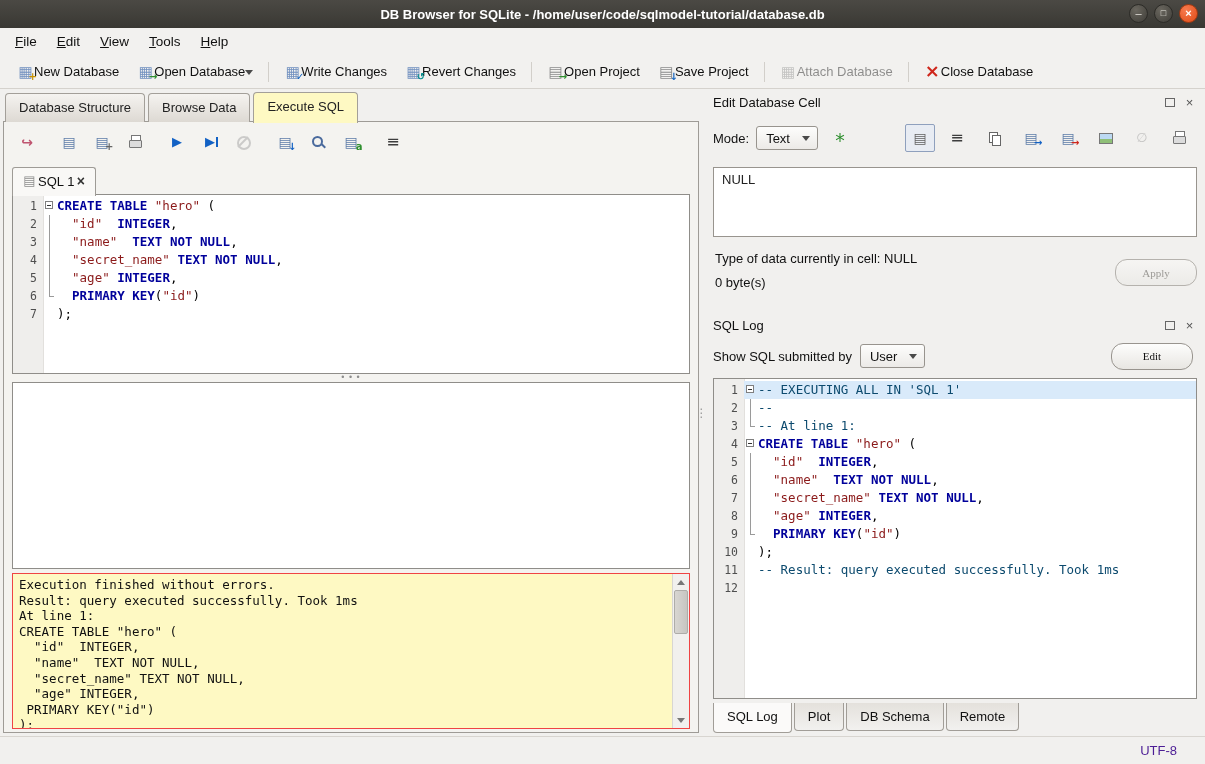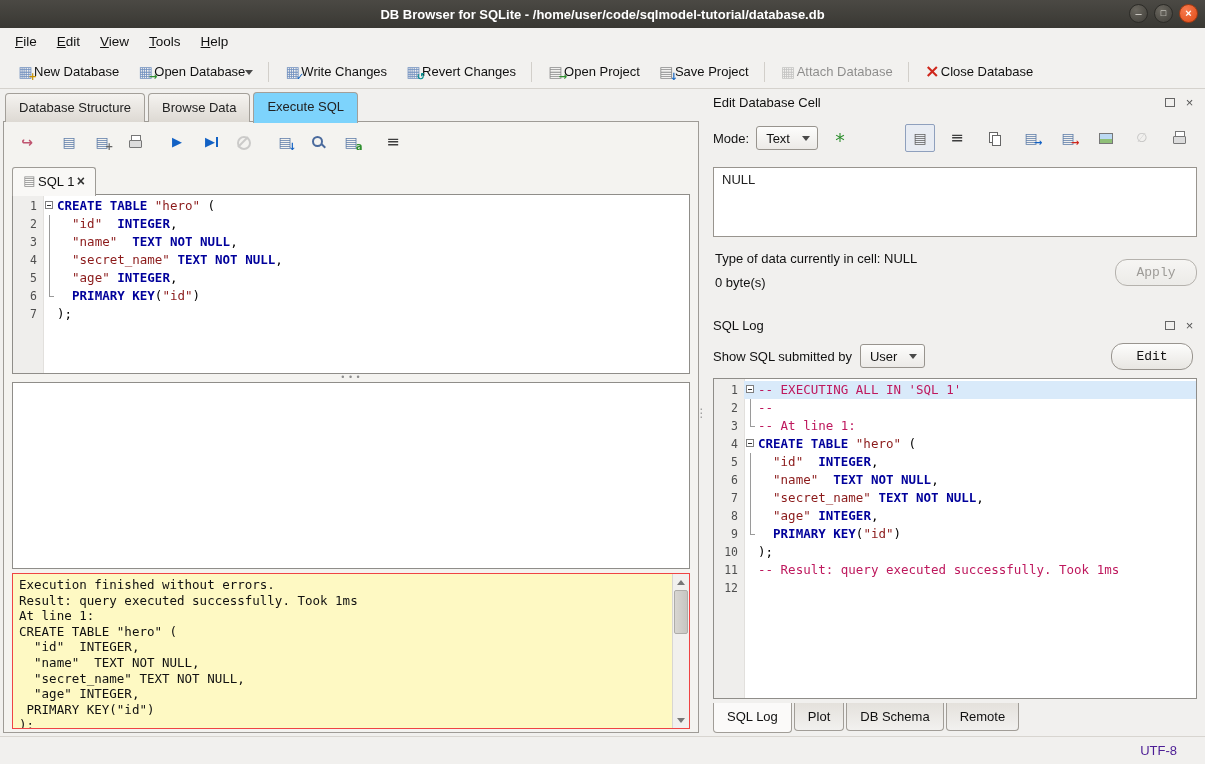--- a/index.html
+++ b/index.html
@@ -33,21 +33,21 @@
   #main{position:absolute;top:89px;left:0;right:0;bottom:27px}
   #left{position:absolute;left:0;top:0;width:702px;bottom:0}
   #vsplit{position:absolute;left:698px;top:0;bottom:0;width:7px;display:flex;align-items:center;justify-content:center;color:#999;font-size:12px}
   #vsplit::before{content:"⋮"}
   #right{position:absolute;left:705px;right:0;top:0;bottom:0}
 
   
   #maintabs{display:flex;align-items:flex-end;height:33px;padding-left:5px;position:relative;z-index:2}
   .tab{padding:6px 13px 7px;border:1px solid #a39f99;border-bottom:none;border-radius:4px 4px 0 0;
     background:linear-gradient(#f5f3f0,#ddd9d3);margin-right:3px;color:#222;white-space:nowrap}
-  .tab.active{background:#7dd3fc;padding-bottom:9px;margin-bottom:-1px}
+  .tab.active{background:#fef9c3;padding-bottom:9px;margin-bottom:-1px}
 
   
   #lframe{position:absolute;left:3px;right:3px;top:32px;bottom:4px;border:1px solid #9e9b96;background:#f4f3f0;z-index:1}
   #sqlbar{position:absolute;top:6px;left:8px;right:8px;height:28px;display:flex;align-items:center}
   .sbtn{width:28px;height:26px;display:flex;align-items:center;justify-content:center;
     border:1px solid transparent;border-radius:3px;margin-right:3px}
   .sbtn.disabled{opacity:.5}
   .sbtn.pressed{background:#e8ecf3;border:1px solid #8fa0bd;border-radius:2px}
   .ssep{width:9px}
   #subtabs{position:absolute;top:41px;left:8px;right:8px;height:32px;display:flex;align-items:flex-end;z-index:2}
@@ -83,21 +83,21 @@
   .lbody.hl{background:#d9eafa}
   .fold{flex:0 0 14px;position:relative}
   .fold.start::before{content:"";position:absolute;left:2px;top:4px;width:8px;height:8px;border:1px solid #7f7f7f;background:#fff;box-sizing:border-box}
   .fold.start::after{content:"";position:absolute;left:4px;top:8px;width:4px;border-top:1px solid #333}
   .fold.mid::before{content:"";position:absolute;left:6px;top:0;bottom:0;border-left:1px solid #9a9a9a}
   .fold.end::before{content:"";position:absolute;left:6px;top:0;height:9px;border-left:1px solid #9a9a9a}
   .fold.end::after{content:"";position:absolute;left:6px;top:9px;width:5px;border-top:1px solid #9a9a9a}
   .codetxt{font-family:"DejaVu Sans Mono",monospace;font-size:12.5px;line-height:18px;white-space:pre}
   .tk-kw{color:#00009b;font-weight:bold}
   .tk-id{color:#8b1a1a}
-  .tk-cm{color:#be185d}
+  .tk-cm{color:#0c4a6e}
   .tk-pl{color:#000}
 
   
   .docktitle{position:absolute;left:8px;right:8px;top:2px;height:22px;display:flex;align-items:center}
   .docktitle.dt2{top:225px}
   .dockbtns{margin-left:auto;display:flex;gap:5px}
   .dockbtn{width:15px;height:15px;display:flex;align-items:center;justify-content:center;color:#555}
   .dockbtn.float::before{content:"";width:8px;height:7px;border:1px solid #666}
   .dockbtn.close::before{content:"×";font-size:13px;line-height:13px}
 
@@ -106,21 +106,21 @@
   .combo{display:flex;align-items:center;height:24px;padding:0 7px 0 9px;border:1px solid #98948e;border-radius:3px;
     background:linear-gradient(#fdfdfc,#eceae7);gap:12px;box-sizing:border-box}
   .spacer{flex:1}
   #cell-left-icons,#cell-right-icons{display:flex;align-items:center;gap:4px}
 
   #celledit{position:absolute;left:8px;right:8px;top:78px;height:70px;border:1px solid #98948e;background:#fff;
     padding:4px 8px;box-sizing:border-box;color:#222}
   .typeinfo{position:absolute;left:10px;top:162px}
   .sizeinfo{position:absolute;left:10px;top:186px}
   .btn{border:1px solid #98948e;border-radius:12px;background:linear-gradient(#fdfdfc,#e8e6e2);
-    font-size:13px;font-family:Liberation Mono, monospace;color:#111}
+    font-size:11px;font-family:Liberation Serif, serif;color:#111}
   .btn.disabled{color:#9d9b97;border-color:#b5b2ad;background:linear-gradient(#f6f5f3,#ecebe8)}
   #applybtn{position:absolute;right:8px;top:170px;width:82px;height:27px}
   #filterrow{position:absolute;left:8px;right:12px;top:252px;height:30px;display:flex;align-items:center;gap:8px}
   #clearbtn{width:82px;height:27px}
   #logarea{position:absolute;left:8px;right:8px;top:289px;height:319px;border:1px solid #8f8d89;background:#fff}
 
   #docktabs{position:absolute;left:8px;right:8px;top:614px;height:30px;display:flex;align-items:flex-start}
   .btab{padding:6px 13px;border:1px solid #a19d97;border-top:none;border-radius:0 0 4px 4px;
     background:linear-gradient(#e4e1dc,#f2f1ef);margin-right:2px;white-space:nowrap}
   .btab.active{background:#fbfaf9;padding-bottom:8px}

